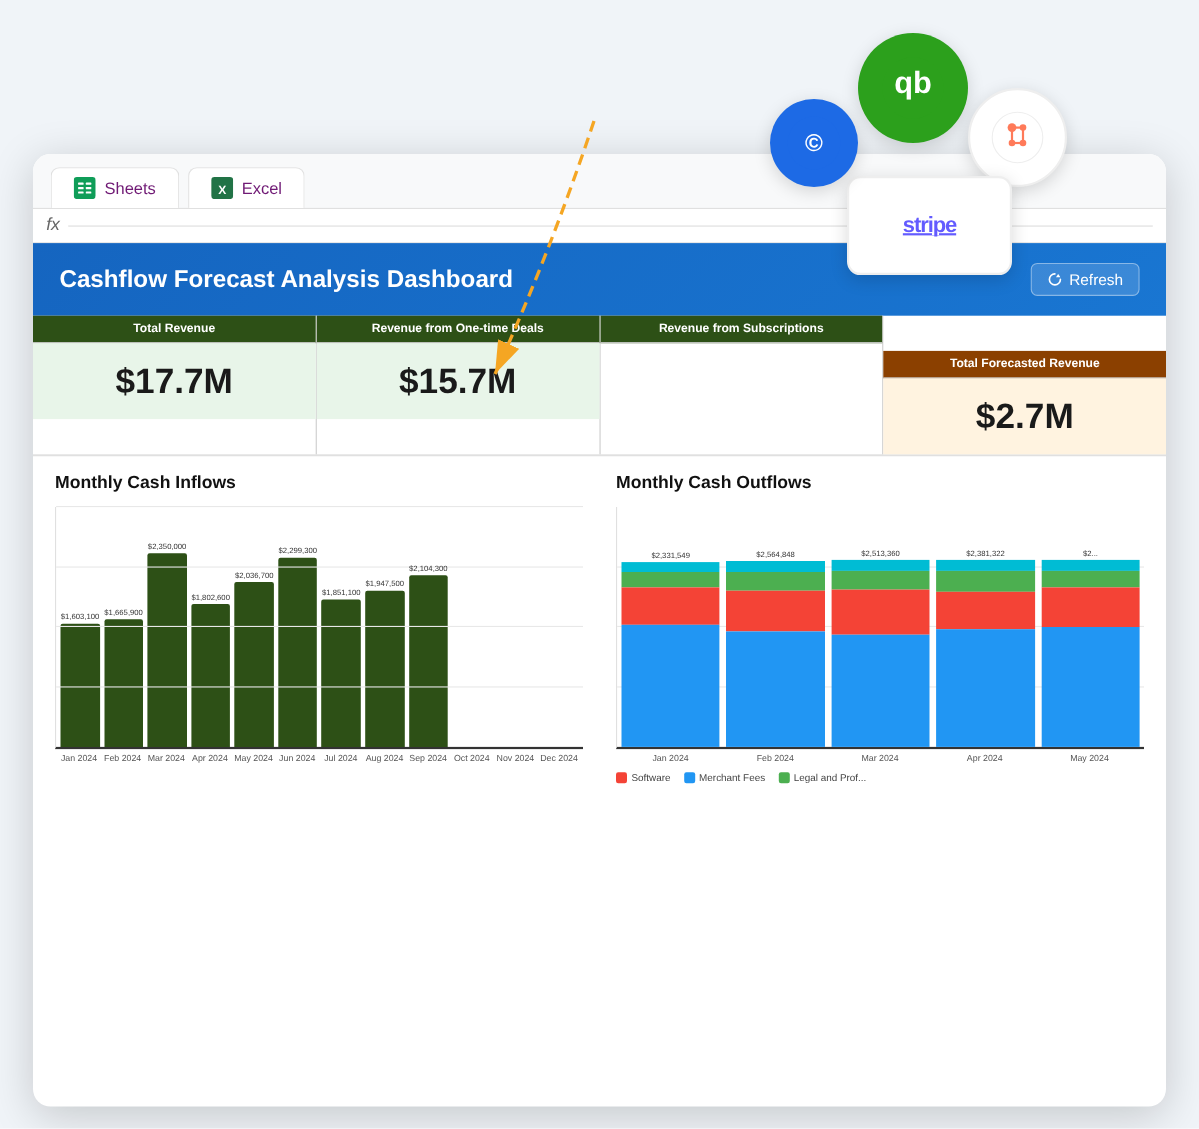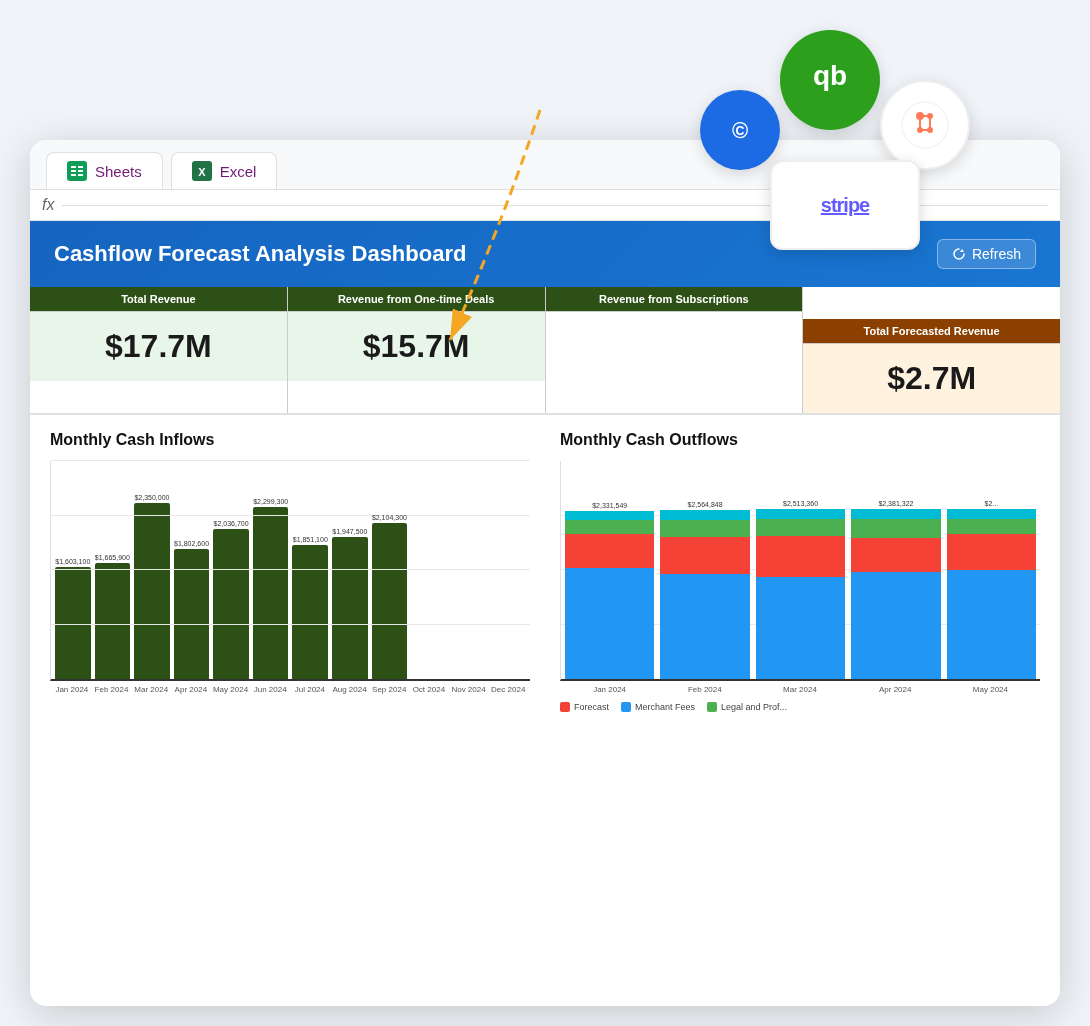--- a/index.html
+++ b/index.html
@@ -604,21 +604,21 @@
               <div class="x-label">Jan 2024</div>
               <div class="x-label">Feb 2024</div>
               <div class="x-label">Mar 2024</div>
               <div class="x-label">Apr 2024</div>
               <div class="x-label">May 2024</div>
             </div>
         </div>
         <div class="chart-legend" id="outflows-legend">
             <div class="legend-item">
               <div class="legend-dot" style="background: rgb(244, 67, 54);"></div>
-              <span>Forecast</span>
+              <span>Software</span>
             </div>
             <div class="legend-item">
               <div class="legend-dot" style="background: rgb(33, 150, 243);"></div>
               <span>Merchant Fees</span>
             </div>
             <div class="legend-item">
               <div class="legend-dot" style="background: rgb(76, 175, 80);"></div>
               <span>Legal and Prof...</span>
             </div>
           </div>

